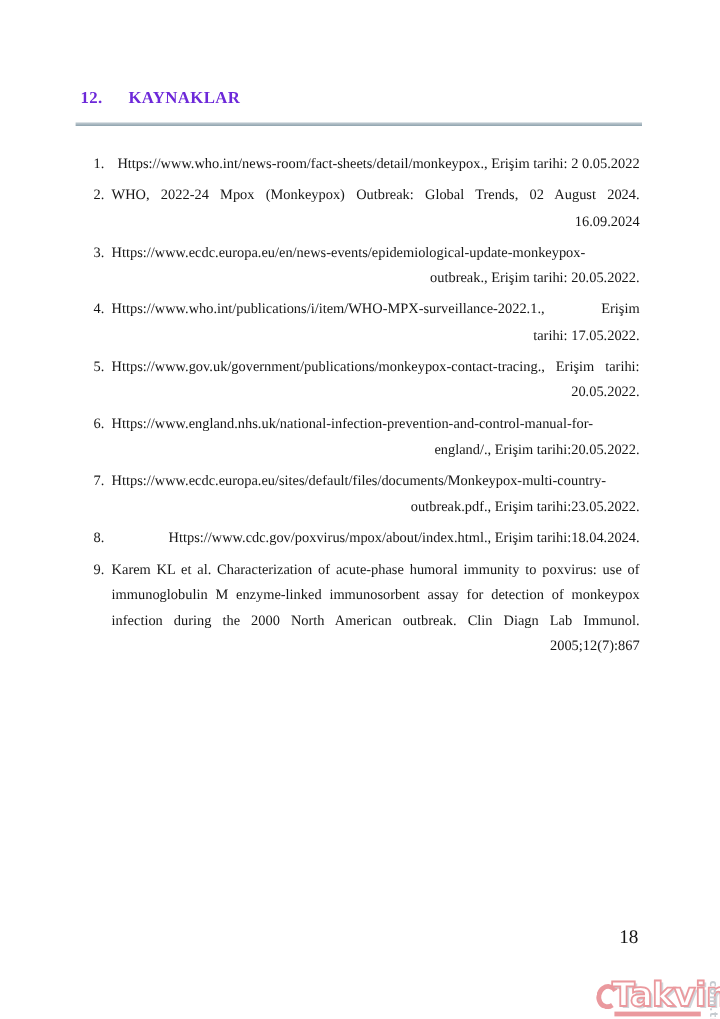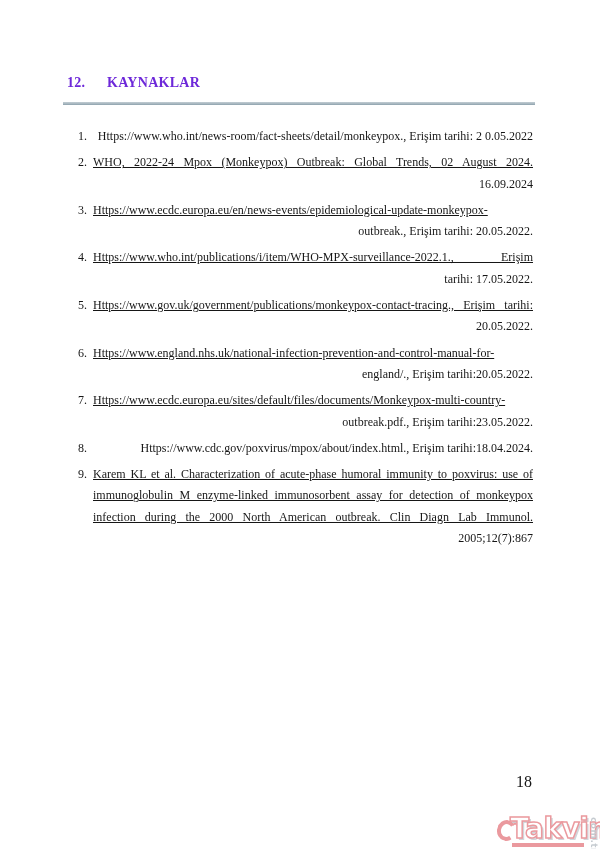--- a/index.html
+++ b/index.html
@@ -38,21 +38,21 @@
     width: 455px;
     margin: 0; padding: 0;
     list-style: none;
     font-size: 12px;
     line-height: 21.3px;
   }
   .ref { display: flex; margin: 0 0 5px 0; }
   .ref-num { flex: 0 0 15px; width: 15px; }
   .ref-body { width: 440px; }
   .ref-line { text-align: right; }
-  .ref-line.just { text-align: justify; text-align-last: justify; text-decoration: underline; }
+  .ref-line.just { text-align: justify; text-align-last: justify; }
 
   
   .pagenum {
     position: absolute;
     top: 773px; right: 68px;
     font-size: 16px;
   }
 
   
   .watermark {

